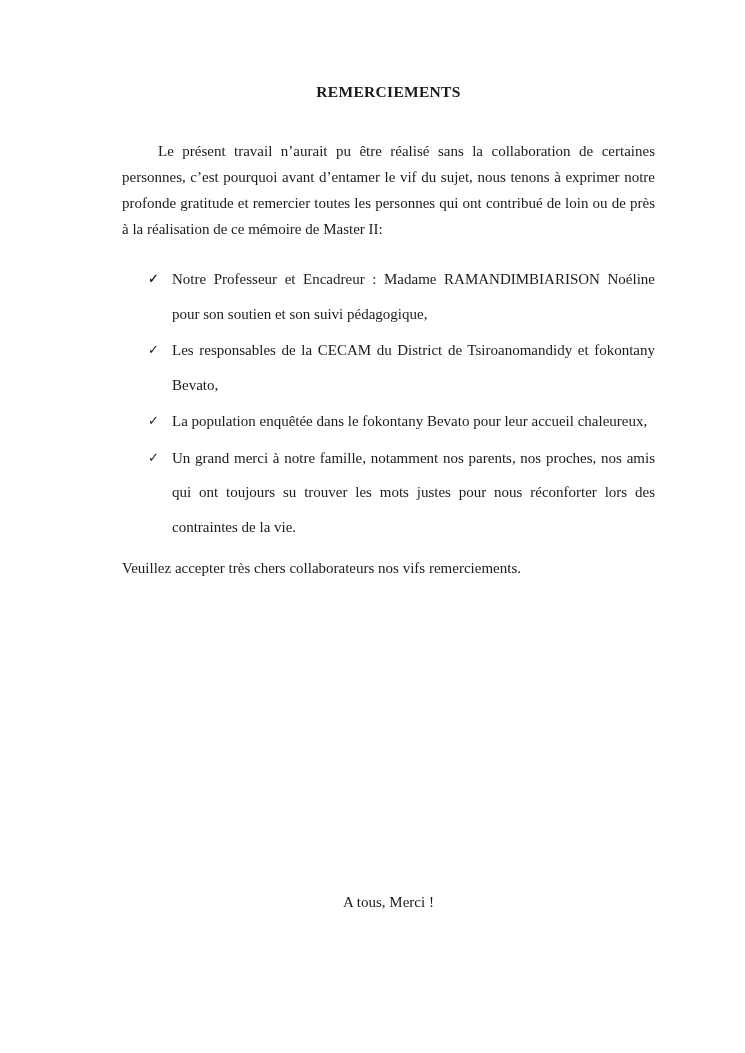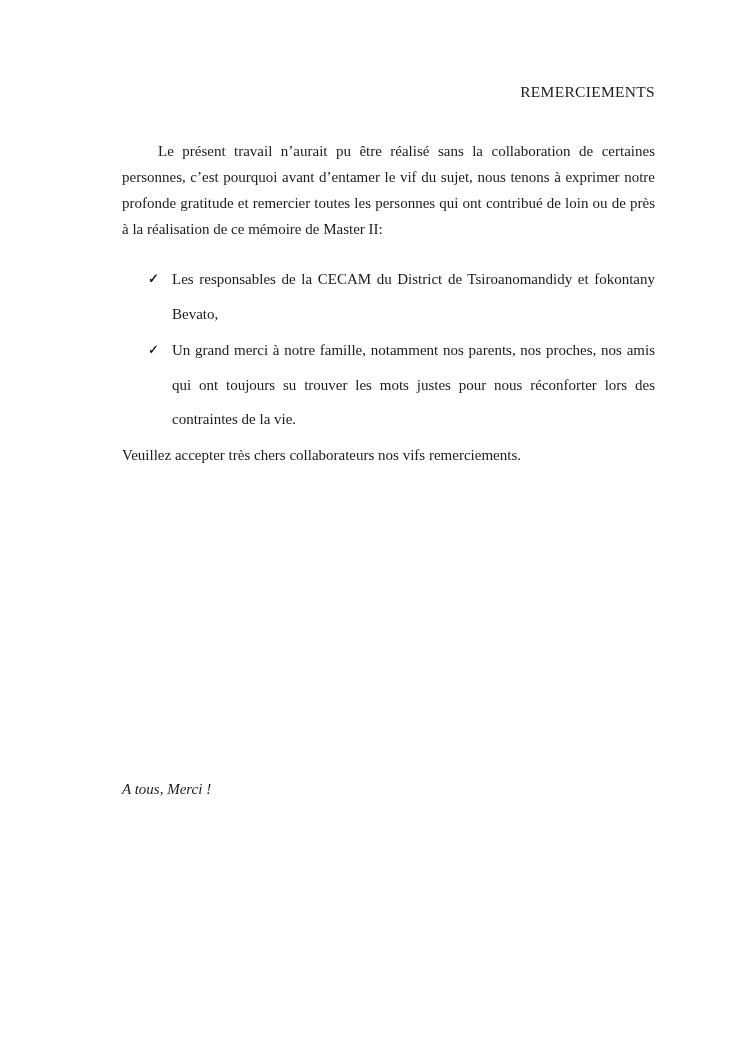--- a/index.html
+++ b/index.html
@@ -11,22 +11,22 @@
     background: #ffffff;
     color: #1b1b1b;
     font-family: "Liberation Serif", "DejaVu Serif", serif;
     font-size: 15px;
     overflow: hidden;
   }
   .content {
     padding: 83px 90px 0 122px; 
   }
   .doc-title {
-    text-align: right;
-    font-weight: normal;
+    text-align: center;
+    font-weight: bold;
     font-size: 15.5px;
     letter-spacing: 0.3px;
     line-height: 18px;
   }
   .intro {
     margin-top: 37px;
     line-height: 26px;
     text-align: justify;
     text-indent: 36px;
     font-family: Liberation Serif, serif;
@@ -43,57 +43,58 @@
     margin-bottom: 2px;
   }
   .check {
     position: absolute;
     left: 0;
     top: 0;
     font-family: "DejaVu Sans", sans-serif;
     font-size: 13px;
   }
   .closing {
-    margin-top: 5px;
+    margin-top: 11px;
     line-height: 26px;
   }
   .signoff {
     margin-top: 308px;
     line-height: 26px;
-    text-align: left;
-    font-style: italic;
+    text-align: center;
   }
 </style>
 </head>
 <body>
 
 <div class="page">
   <div class="content">
 
     <h1 class="doc-title">REMERCIEMENTS</h1>
 
     <p class="intro">Le présent travail n’aurait pu être réalisé sans la collaboration de certaines personnes, c’est pourquoi  avant d’entamer le vif du sujet, nous tenons à exprimer notre profonde gratitude et remercier toutes les personnes qui ont contribué de loin ou de près à la réalisation de ce mémoire de Master II:</p>
 
     <div class="ack-list">
 
       <div class="ack-item">
         <span class="check">✓</span>
       </div>
 
       <div class="ack-item">
         <span class="check">✓</span>
+        <span>Notre Professeur et Encadreur : Madame RAMANDIMBIARISON Noéline pour son soutien et son suivi pédagogique,</span>
       </div>
 
       <div class="ack-item">
         <span class="check">✓</span>
         <span>Les responsables de la CECAM du District de Tsiroanomandidy et fokontany Bevato,</span>
       </div>
 
       <div class="ack-item">
         <span class="check">✓</span>
+        <span>La population enquêtée dans le fokontany Bevato pour leur accueil chaleureux,</span>
       </div>
 
       <div class="ack-item">
         <span class="check">✓</span>
         <span>Un grand merci à notre famille, notamment nos parents, nos proches, nos amis qui ont toujours su trouver les mots justes pour nous réconforter lors des contraintes de la vie.</span>
       </div>
 
     </div>
 
     <p class="closing">Veuillez accepter très chers collaborateurs nos vifs remerciements.</p>

